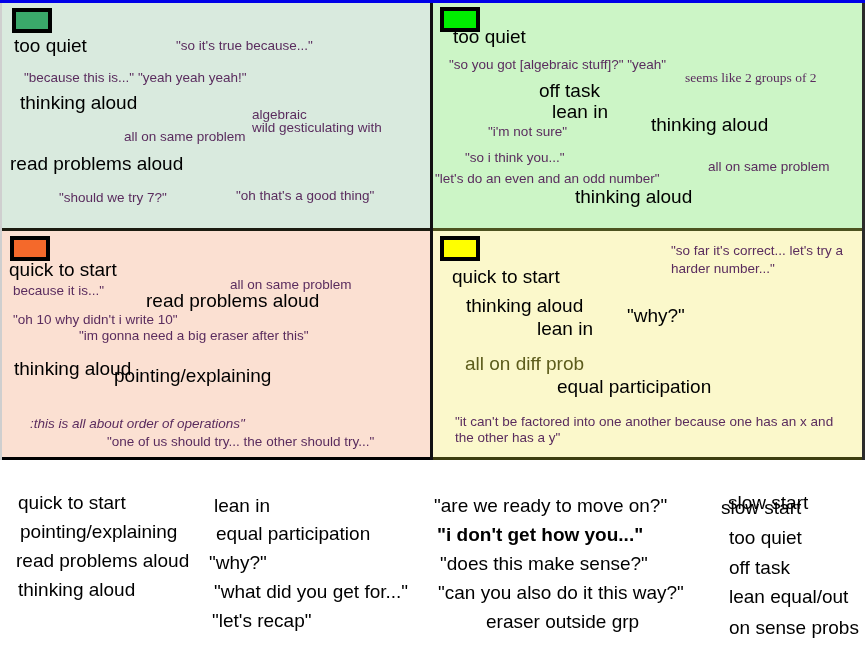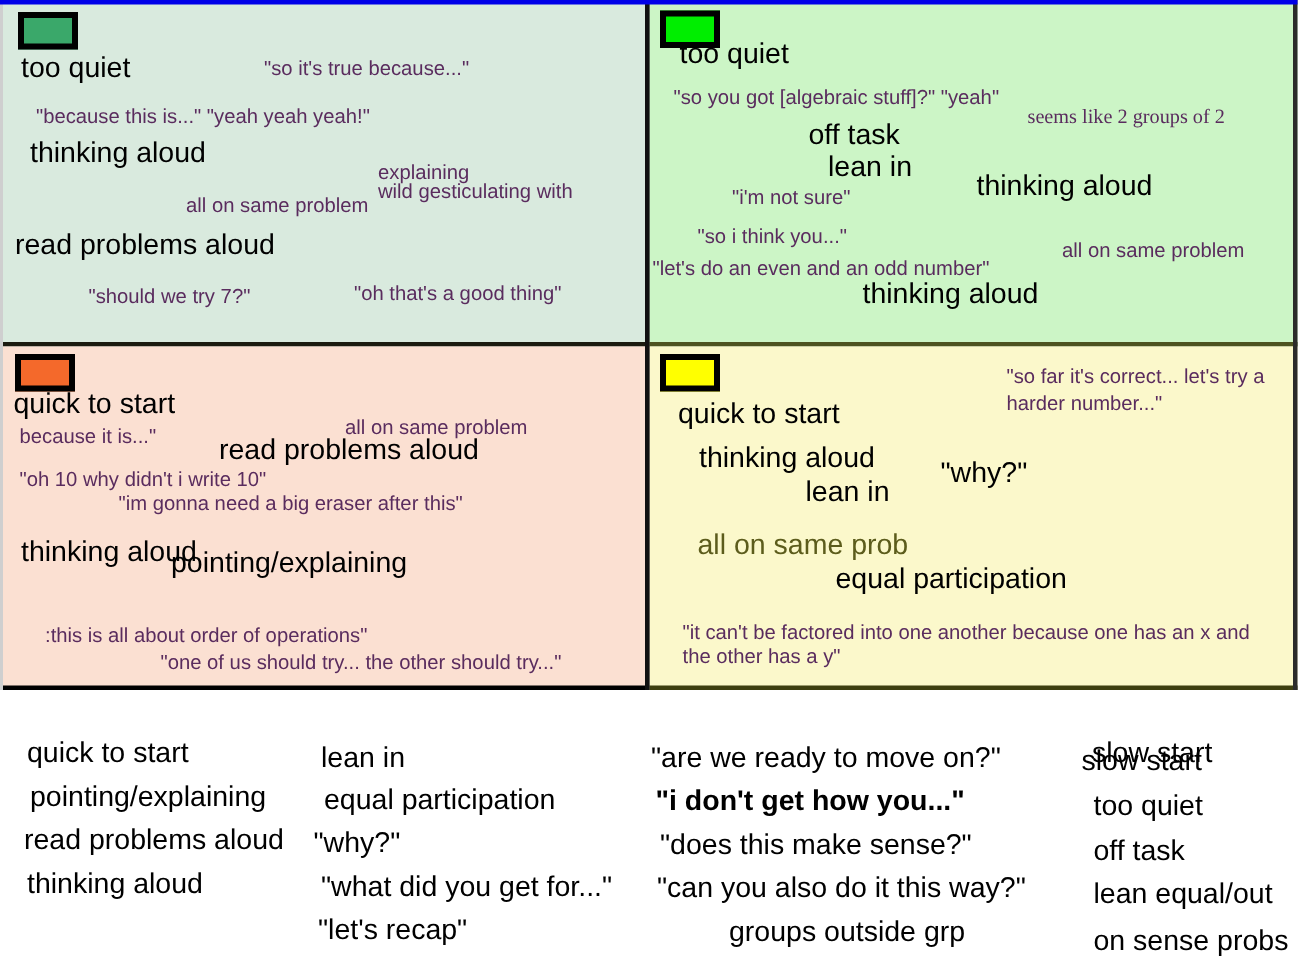--- a/index.html
+++ b/index.html
@@ -52,21 +52,21 @@
   <div class="grid">
 
     <div class="quad q-tl">
       <div class="swatch" style="left:12px;top:6px;background:#3aa86a;"></div>
       <div id="notes-tl">
           <div class="lbl big" style="left: 14px; top: 33px;">too quiet</div>
           <div class="lbl quote" style="left: 176px; top: 36px;">"so it's true because..."</div>
           <div class="lbl quote" style="left: 24px; top: 68px;">"because this is..." "yeah yeah yeah!"</div>
           <div class="lbl big" style="left: 20px; top: 90px;">thinking aloud</div>
           <div class="lbl quote" style="left: 252px; top: 70px; margin-top: 48px;">wild gesticulating with</div>
-          <div class="lbl quote" style="left: 252px; top: 105px;">explaining</div>
+          <div class="lbl quote" style="left: 252px; top: 105px;">algebraic</div>
           <div class="lbl quote" style="left: 124px; top: 127px;">all on same problem</div>
           <div class="lbl big" style="left: 10px; top: 151px;">read problems aloud</div>
           <div class="lbl quote" style="left: 59px; top: 188px;">"should we try 7?"</div>
           <div class="lbl quote" style="left: 236px; top: 186px;">"oh that's a good thing"</div>
         </div>
     </div>
 
     <div class="quad q-tr">
       <div class="swatch" style="left:7px;top:5px;background:#00ee00;"></div>
       <div id="notes-tr">
@@ -88,35 +88,35 @@
       <div class="swatch" style="left:10px;top:5px;background:#f4692b;"></div>
       <div id="notes-bl">
           <div class="lbl big" style="left: 9px; top: 28px;">quick to start</div>
           <div class="lbl quote" style="left: 13px; top: 52px;">because it is..."</div>
           <div class="lbl quote" style="left: 230px; top: 46px;">all on same problem</div>
           <div class="lbl big" style="left: 146px; top: 59px;">read problems aloud</div>
           <div class="lbl quote" style="left: 13px; top: 81px;">"oh 10 why didn't i write 10"</div>
           <div class="lbl quote" style="left: 79px; top: 97px;">"im gonna need a big eraser after this"</div>
           <div class="lbl big" style="left: 14px; top: 127px;">thinking aloud</div>
           <div class="lbl big" style="left: 114px; top: 134px;">pointing/explaining</div>
-          <div class="lbl quote" style="left: 30px; top: 185px;">:this is all about order of operations"</div>
+          <div class="lbl quote" style="left: 30px; top: 185px; font-style: italic;">:this is all about order of operations"</div>
           <div class="lbl quote" style="left: 107px; top: 203px;">"one of us should try... the other should try..."</div>
         </div>
     </div>
 
     <div class="quad q-br">
       <div class="swatch" style="left:7px;top:5px;background:#ffff00;"></div>
       <div id="notes-br">
           <div class="lbl quote" style="left: 238px; top: 12px;">"so far it's correct... let's try a</div>
           <div class="lbl quote" style="left: 238px; top: 30px;">harder number..."</div>
           <div class="lbl big" style="left: 19px; top: 35px;">quick to start</div>
           <div class="lbl big" style="left: 33px; top: 64px;">thinking aloud</div>
           <div class="lbl big" style="left: 194px; top: 74px;">"why?"</div>
           <div class="lbl big" style="left: 104px; top: 87px;">lean in</div>
-          <div class="lbl olive" style="left: 32px; top: 122px;">all on same prob</div>
+          <div class="lbl olive" style="left: 32px; top: 122px;">all on diff prob</div>
           <div class="lbl big" style="left: 124px; top: 145px;">equal participation</div>
           <div class="lbl quote" style="left: 22px; top: 183px;">"it can't be factored into one another because one has an x and</div>
           <div class="lbl quote" style="left: 22px; top: 199px;">the other has a y"</div>
         </div>
     </div>
 
     <div class="spine"></div>
     <div class="edge-l"></div>
     <div class="edge-r"></div>
   </div>
@@ -129,21 +129,21 @@
         <div class="bitem" style="left: 18px; top: 119px;">thinking aloud</div>
         <div class="bitem" style="left: 214px; top: 35px;">lean in</div>
         <div class="bitem" style="left: 216px; top: 63px;">equal participation</div>
         <div class="bitem" style="left: 209px; top: 92px;">"why?"</div>
         <div class="bitem" style="left: 214px; top: 121px;">"what did you get for..."</div>
         <div class="bitem" style="left: 212px; top: 150px;">"let's recap"</div>
         <div class="bitem" style="left: 434px; top: 35px;">"are we ready to move on?"</div>
         <div class="bitem bold" style="left: 437px; top: 64px;">"i don't get how you..."</div>
         <div class="bitem" style="left: 440px; top: 93px;">"does this make sense?"</div>
         <div class="bitem" style="left: 438px; top: 122px;">"can you also do it this way?"</div>
-        <div class="bitem" style="left: 486px; top: 151px;">groups outside grp</div>
+        <div class="bitem" style="left: 486px; top: 151px;">eraser outside grp</div>
         <div class="bitem" style="left: 728px; top: 32px;">slow start</div>
         <div class="bitem" style="left: 729px; top: 67px;">too quiet</div>
         <div class="bitem" style="left: 729px; top: 97px;">off task</div>
         <div class="bitem" style="left: 729px; top: 126px;">lean equal/out</div>
         <div class="bitem" style="left: 729px; top: 157px;">on sense probs</div>
         <div class="strike" style="left: 721px; top: 37px;">slow start</div>
       </div>
 
   </div>
 

